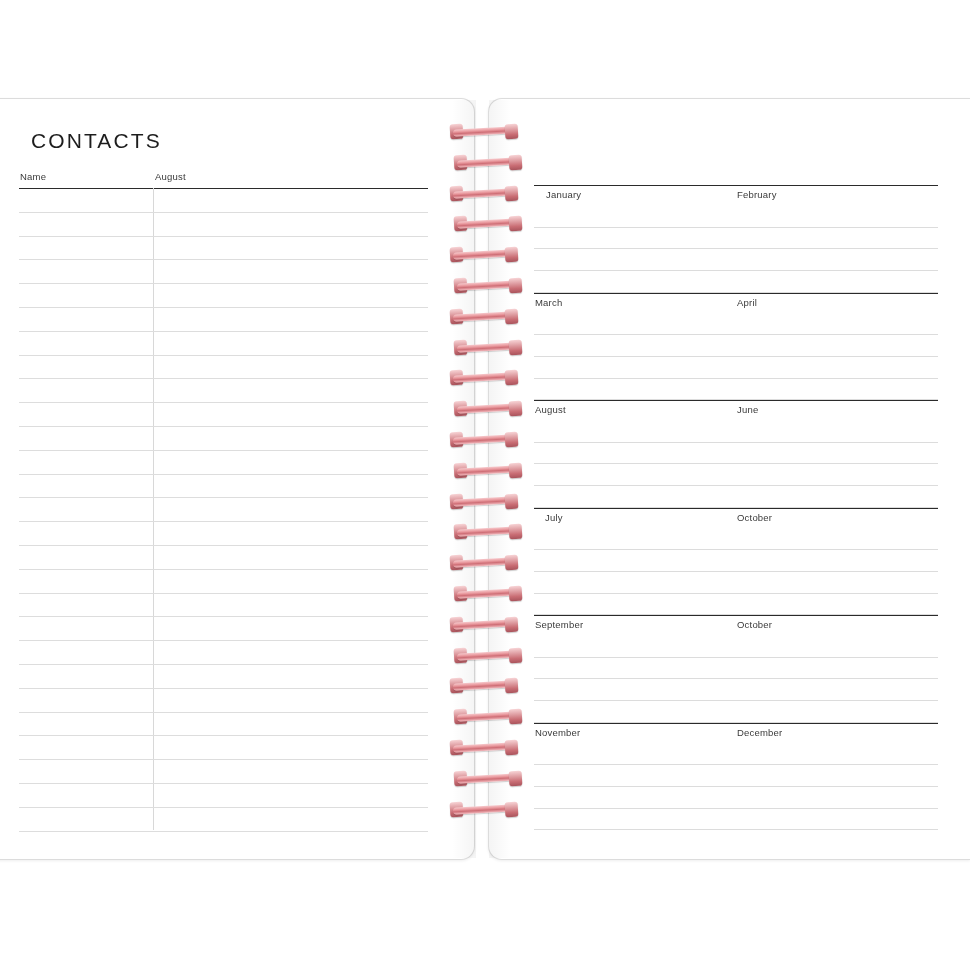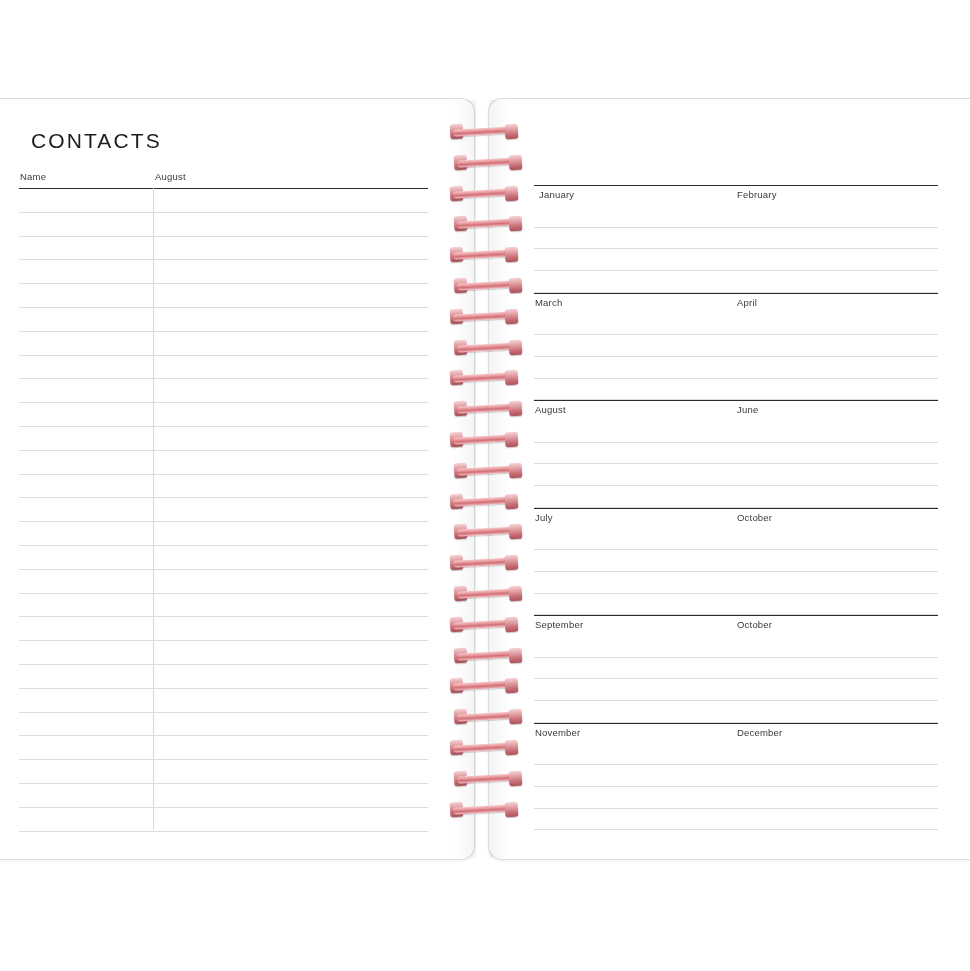--- a/index.html
+++ b/index.html
@@ -277,21 +277,21 @@
           <div class="contact-row" style="top: 639.8px;"></div>
           <div class="contact-row" style="top: 663.6px;"></div>
         </div>
     </div>
   </div>
 
   <div class="page" id="right-page">
 
     <div id="dates-grid">
         <div class="month-rule-heavy" style="left: 0px; top: 0px;"></div>
-        <div class="month-label" style="left: 5px; top: 4px; text-align: right;">January</div>
+        <div class="month-label" style="left: 12px; top: 4px; text-align: right;">January</div>
         <div class="month-line" style="left: 0px; top: 41.7px;"></div>
         <div class="month-line" style="left: 0px; top: 63.4px;"></div>
         <div class="month-line" style="left: 0px; top: 85.1px;"></div>
         <div class="month-line" style="left: 0px; top: 106.8px;"></div>
         <div class="month-rule-heavy" style="left: 202px; top: 0px;"></div>
         <div class="month-label" style="left: 203px; top: 4px; text-align: center;">February</div>
         <div class="month-line" style="left: 202px; top: 41.7px;"></div>
         <div class="month-line" style="left: 202px; top: 63.4px;"></div>
         <div class="month-line" style="left: 202px; top: 85.1px;"></div>
         <div class="month-line" style="left: 202px; top: 106.8px;"></div>
@@ -313,21 +313,21 @@
         <div class="month-line" style="left: 0px; top: 278.4px;"></div>
         <div class="month-line" style="left: 0px; top: 300.1px;"></div>
         <div class="month-line" style="left: 0px; top: 321.8px;"></div>
         <div class="month-rule-heavy" style="left: 202px; top: 215px;"></div>
         <div class="month-label" style="left: 203px; top: 219px;">June</div>
         <div class="month-line" style="left: 202px; top: 256.7px;"></div>
         <div class="month-line" style="left: 202px; top: 278.4px;"></div>
         <div class="month-line" style="left: 202px; top: 300.1px;"></div>
         <div class="month-line" style="left: 202px; top: 321.8px;"></div>
         <div class="month-rule-heavy" style="left: 0px; top: 322.5px;"></div>
-        <div class="month-label" style="left: 1px; top: 326.5px;">July</div>
+        <div class="month-label" style="left: 11px; top: 326.5px;">July</div>
         <div class="month-line" style="left: 0px; top: 364.2px;"></div>
         <div class="month-line" style="left: 0px; top: 385.9px;"></div>
         <div class="month-line" style="left: 0px; top: 407.6px;"></div>
         <div class="month-line" style="left: 0px; top: 429.3px;"></div>
         <div class="month-rule-heavy" style="left: 202px; top: 322.5px;"></div>
         <div class="month-label" style="left: 203px; top: 326.5px;">October</div>
         <div class="month-line" style="left: 202px; top: 364.2px;"></div>
         <div class="month-line" style="left: 202px; top: 385.9px;"></div>
         <div class="month-line" style="left: 202px; top: 407.6px;"></div>
         <div class="month-line" style="left: 202px; top: 429.3px;"></div>

